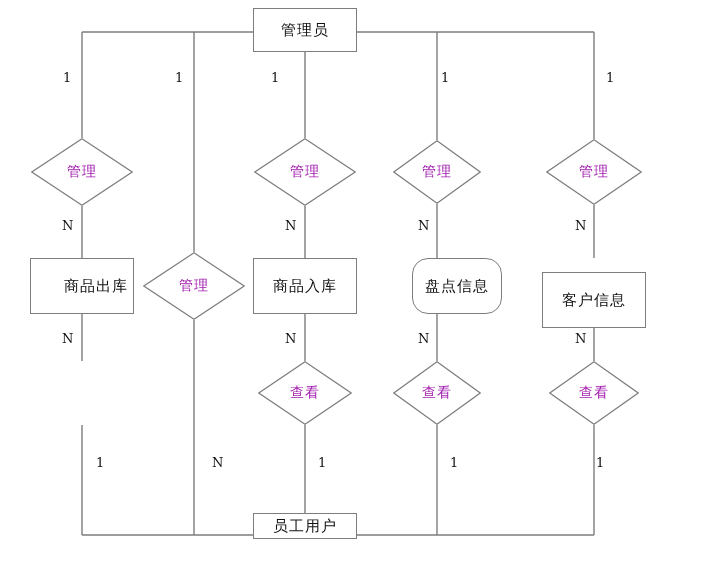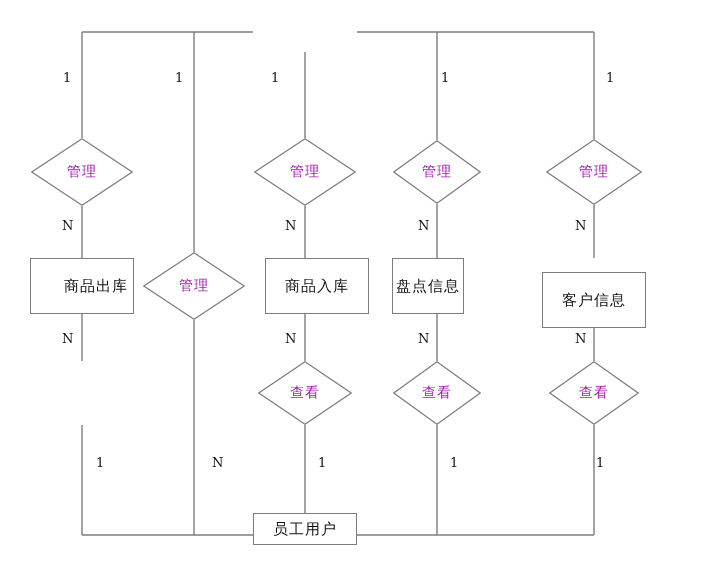--- a/index.html
+++ b/index.html
@@ -56,33 +56,36 @@
       <polyline points="437,314 437,361" fill="none" stroke="#7d7d7d" stroke-width="1.4"></polyline>
       <polyline points="594,314 594,361" fill="none" stroke="#7d7d7d" stroke-width="1.4"></polyline>
       <polyline points="82,425 82,535" fill="none" stroke="#7d7d7d" stroke-width="1.4"></polyline>
       <polyline points="194,320 194,535" fill="none" stroke="#7d7d7d" stroke-width="1.4"></polyline>
       <polyline points="305,425 305,513" fill="none" stroke="#7d7d7d" stroke-width="1.4"></polyline>
       <polyline points="437,425 437,535" fill="none" stroke="#7d7d7d" stroke-width="1.4"></polyline>
       <polyline points="594,425 594,535" fill="none" stroke="#7d7d7d" stroke-width="1.4"></polyline>
       <polyline points="82,535 253,535" fill="none" stroke="#7d7d7d" stroke-width="1.4"></polyline>
       <polyline points="357,535 594,535" fill="none" stroke="#7d7d7d" stroke-width="1.4"></polyline>
     </svg>
+<div class="entity" style="left: 253px; top: 8px; width: 104px; height: 44px;">
+      <span>管理员</span>
+    </div>
     <div class="entity" style="left: 30px; top: 258px; width: 104px; height: 56px; padding-left: 28px;">
       <span>商品出库</span>
     </div>
-    <div class="entity" style="left: 265px; top: 258px; width: 104px; height: 56px;">
+    <div class="entity" style="left: 253px; top: 258px; width: 104px; height: 56px;">
       <span>商品入库</span>
     </div>
-    <div class="entity" style="left: 392px; top: 258px; width: 72px; height: 56px;">
+    <div class="entity" style="left: 412px; top: 258px; width: 90px; height: 56px; border-radius: 16px;">
       <span>盘点信息</span>
     </div>
     <div class="entity" style="left: 542px; top: 272px; width: 104px; height: 56px;">
       <span>客户信息</span>
     </div>
-    <div class="entity" style="left: 253px; top: 513px; width: 104px; height: 32px;">
+    <div class="entity" style="left: 253px; top: 513px; width: 104px; height: 26px;">
       <span>员工用户</span>
     </div>
     <div class="rel" style="left: 31px; top: 138px; width: 102px; height: 68px;">
       <svg class="diamond-svg" width="102" height="68" viewBox="0 0 102 68">
         <polygon points="51,0.8 101.2,34 51,67.2 0.8,34" fill="#ffffff" stroke="#7d7d7d" stroke-width="1.2"></polygon>
       </svg>
       <span class="rel-label">管理</span>
     </div>
     <div class="rel" style="left: 143px; top: 252px; width: 102px; height: 68px;">
       <svg class="diamond-svg" width="102" height="68" viewBox="0 0 102 68">

